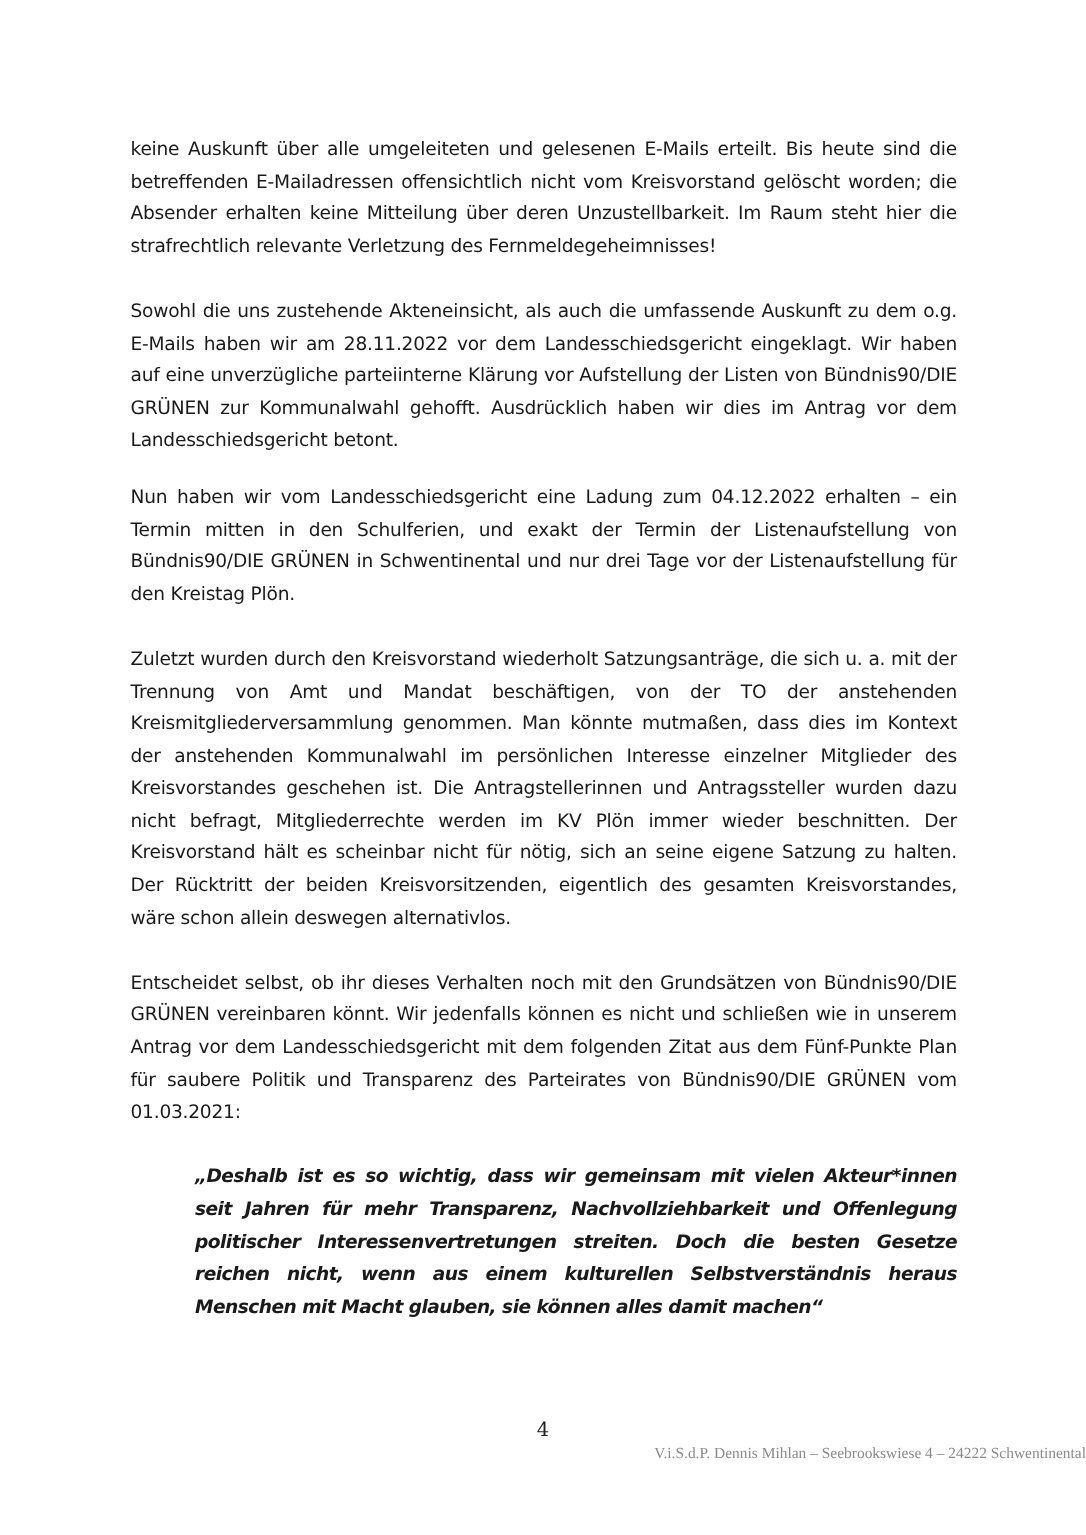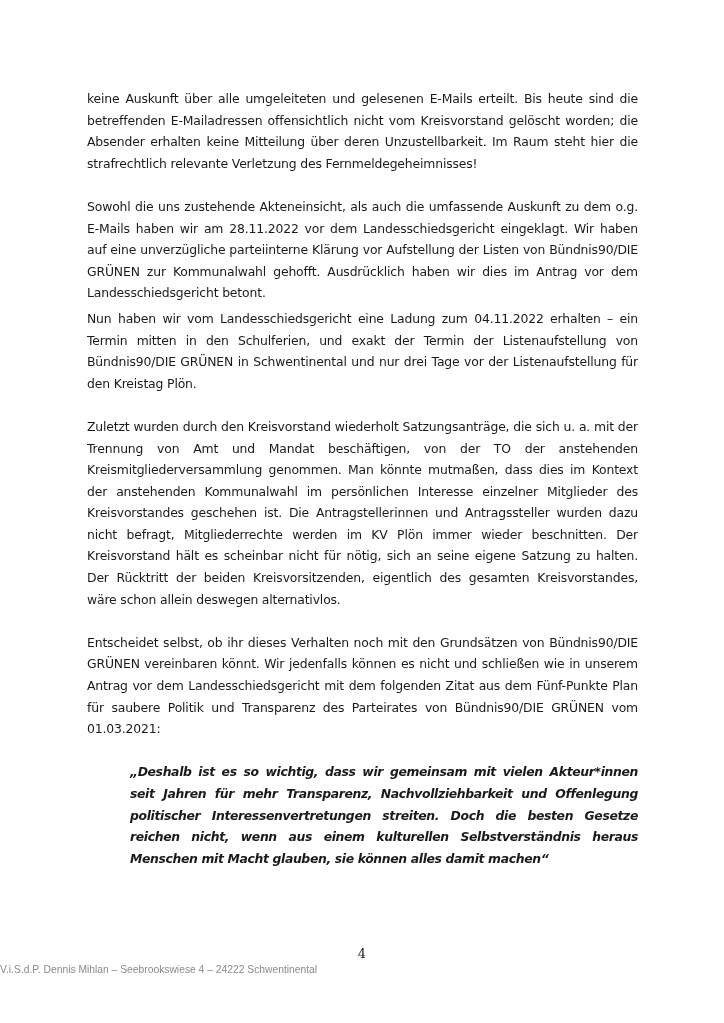--- a/index.html
+++ b/index.html
@@ -4,41 +4,41 @@
 <style>
   html, body { margin: 0; padding: 0; background: #ffffff; }
   body { width: 724px; height: 1023px; position: relative; overflow: hidden; }
   .page { position: absolute; left: 0; top: 0; width: 724px; height: 1021px; background: #fff; }
   .content {
     position: absolute; left: 87px; top: 88px; width: 551px;
     font-family: "DejaVu Sans", sans-serif; font-size: 12.4px; line-height: 21.6px;
     color: #1a1a1a; text-align: justify; letter-spacing: -0.15px;
   }
   .para { margin: 0 0 21.6px 0; }
-  .para.tight { margin-bottom: 4px; }
+  .para.tight { margin-bottom: 16px; }
   .quote {
     margin: 0 0 16px 43px; font-weight: bold; font-style: italic;
     letter-spacing: -0.35px;
   }
   .footer-page {
     position: absolute; left: 0; width: 724px; top: 946px; text-align: center;
     font-family: "DejaVu Serif", serif; font-size: 13px; color: #222;
   }
   .footer-line {
-    position: absolute; left: 0; width: 724px; top: 964px; text-align: left;
-    font-family: Liberation Sans, sans-serif; font-size: 10.3px; color: #8a8a8a;
+    position: absolute; left: 0; width: 724px; top: 964px; text-align: right;
+    font-family: Liberation Serif, serif; font-size: 10.3px; color: #8a8a8a;
   }
 </style>
 </head>
 <body>
 
 <div class="page">
   <div class="content">
     <p class="para">keine Auskunft über alle umgeleiteten und gelesenen E-Mails erteilt. Bis heute sind die betreffenden E-Mailadressen offensichtlich nicht vom Kreisvorstand gelöscht worden; die Absender erhalten keine Mitteilung über deren Unzustellbarkeit. Im Raum steht hier die strafrechtlich relevante Verletzung des Fernmeldegeheimnisses!</p>
     <p class="para tight">Sowohl die uns zustehende Akteneinsicht, als auch die umfassende Auskunft zu dem o.g. E-Mails haben wir am 28.11.2022 vor dem Landesschiedsgericht eingeklagt. Wir haben auf eine unverzügliche parteiinterne Klärung vor Aufstellung der Listen von Bündnis90/DIE GRÜNEN zur Kommunalwahl gehofft. Ausdrücklich haben wir dies im Antrag vor dem Landesschiedsgericht betont.</p>
-    <p class="para">Nun haben wir vom Landesschiedsgericht eine Ladung zum 04.11.2022 erhalten – ein Termin mitten in den Schulferien, und exakt der Termin der Listenaufstellung von Bündnis90/DIE GRÜNEN in Schwentinental und nur drei Tage vor der Listenaufstellung für den Kreistag Plön.</p>
+    <p class="para">Nun haben wir vom Landesschiedsgericht eine Ladung zum 04.12.2022 erhalten – ein Termin mitten in den Schulferien, und exakt der Termin der Listenaufstellung von Bündnis90/DIE GRÜNEN in Schwentinental und nur drei Tage vor der Listenaufstellung für den Kreistag Plön.</p>
     <p class="para">Zuletzt wurden durch den Kreisvorstand wiederholt Satzungsanträge, die sich u. a. mit der Trennung von Amt und Mandat beschäftigen, von der TO der anstehenden Kreismitgliederversammlung genommen. Man könnte mutmaßen, dass dies im Kontext der anstehenden Kommunalwahl im persönlichen Interesse einzelner Mitglieder des Kreisvorstandes geschehen ist. Die Antragstellerinnen und Antragssteller wurden dazu nicht befragt, Mitgliederrechte werden im KV Plön immer wieder beschnitten. Der Kreisvorstand hält es scheinbar nicht für nötig, sich an seine eigene Satzung zu halten. Der Rücktritt der beiden Kreisvorsitzenden, eigentlich des gesamten Kreisvorstandes, wäre schon allein deswegen alternativlos.</p>
     <p class="para">Entscheidet selbst, ob ihr dieses Verhalten noch mit den Grundsätzen von Bündnis90/DIE GRÜNEN vereinbaren könnt. Wir jedenfalls können es nicht und schließen wie in unserem Antrag vor dem Landesschiedsgericht mit dem folgenden Zitat aus dem Fünf-Punkte Plan für saubere Politik und Transparenz des Parteirates von Bündnis90/DIE GRÜNEN vom 01.03.2021:</p>
     <p class="quote">„Deshalb ist es so wichtig, dass wir gemeinsam mit vielen Akteur*innen seit Jahren für mehr Transparenz, Nachvollziehbarkeit und Offenlegung politischer Interessenvertretungen streiten. Doch die besten Gesetze reichen nicht, wenn aus einem kulturellen Selbstverständnis heraus Menschen mit Macht glauben, sie können alles damit machen“</p>
   </div>
   <div class="footer-page">4</div>
   <div class="footer-line">V.i.S.d.P. Dennis Mihlan – Seebrookswiese 4 – 24222 Schwentinental</div>
 </div>
 
 </body></html>

